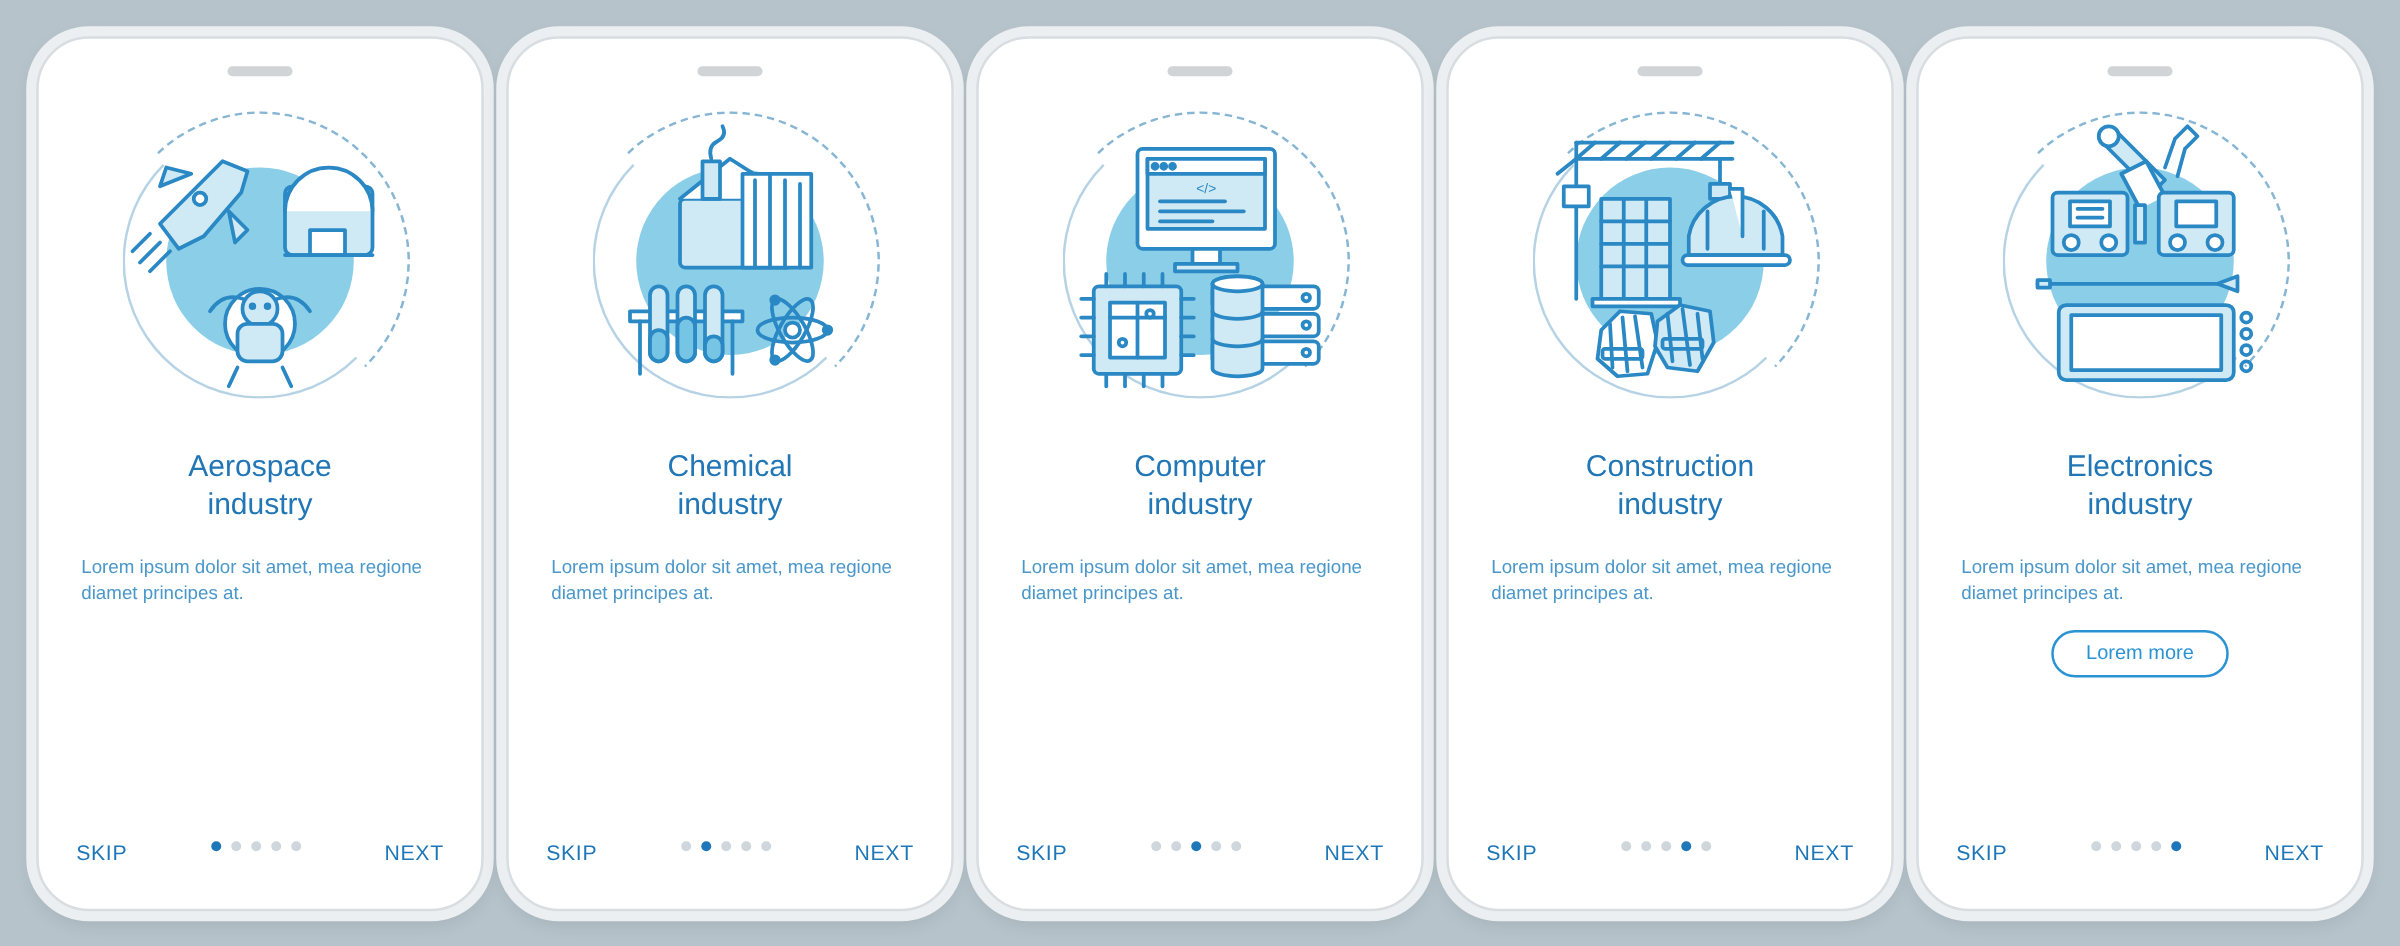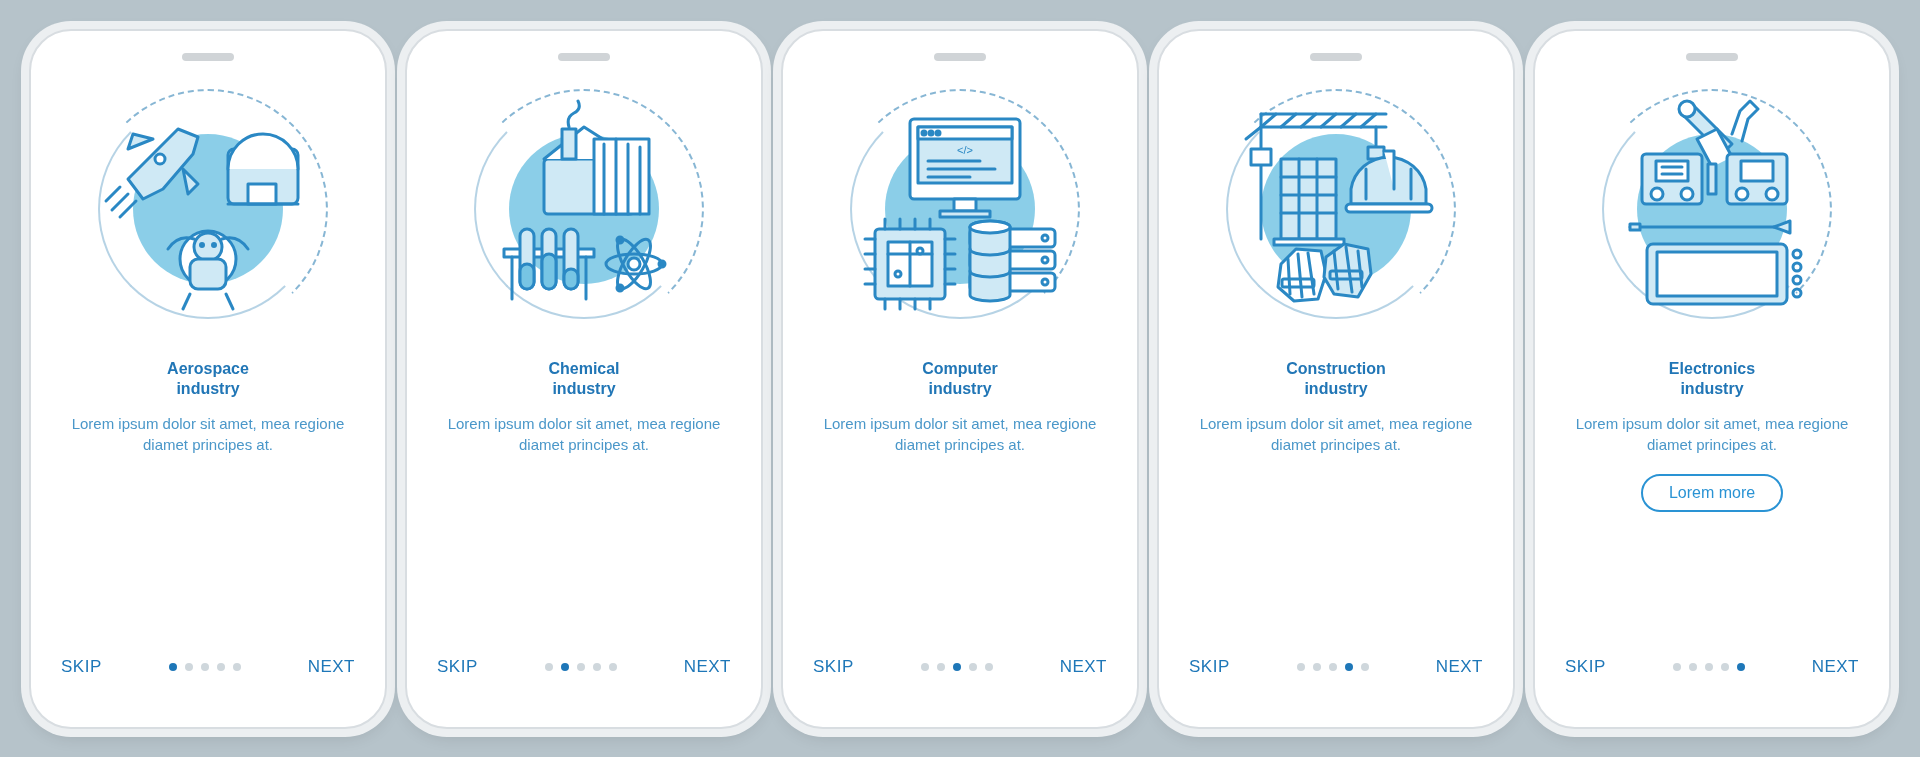--- a/index.html
+++ b/index.html
@@ -75,50 +75,49 @@
     border-radius: 50%;
     border-right-color: transparent;
     border-top-color: transparent;
     top: 20px;
     left: 20px;
     opacity: .6;
   }
   .illus svg { position: relative; z-index: 2; }
   .title {
     color: #2176b6;
-    font-size: 16px;
+    font-size: 24px;
     text-align: center;
     line-height: 1.25;
-    margin: 12px 0 14px;
-    font-weight: 700;
+    margin: 12px 0 24px;
+    font-weight: 400;
   }
   .desc {
     color: #4a97c9;
     font-size: 15px;
-    text-align: center;
+    text-align: left;
     line-height: 1.45;
     padding: 0 8px;
   }
   .learn-more {
     margin-top: 18px;
     border: 2px solid #2a93d4;
     color: #2a93d4;
     background: #fff;
     border-radius: 22px;
     padding: 8px 26px;
     font-size: 16px;
     cursor: pointer;
   }
   .footer {
     position: absolute;
-    bottom: 50px;
+    bottom: 34px;
     left: 30px;
     right: 30px;
     display: flex;
-    align-items: center;
     justify-content: space-between;
     gap: 20px;
   }
   .skip, .next {
     color: #1e77b8;
     font-size: 17px;
     letter-spacing: .5px;
     cursor: pointer;
   }
   .dots {

